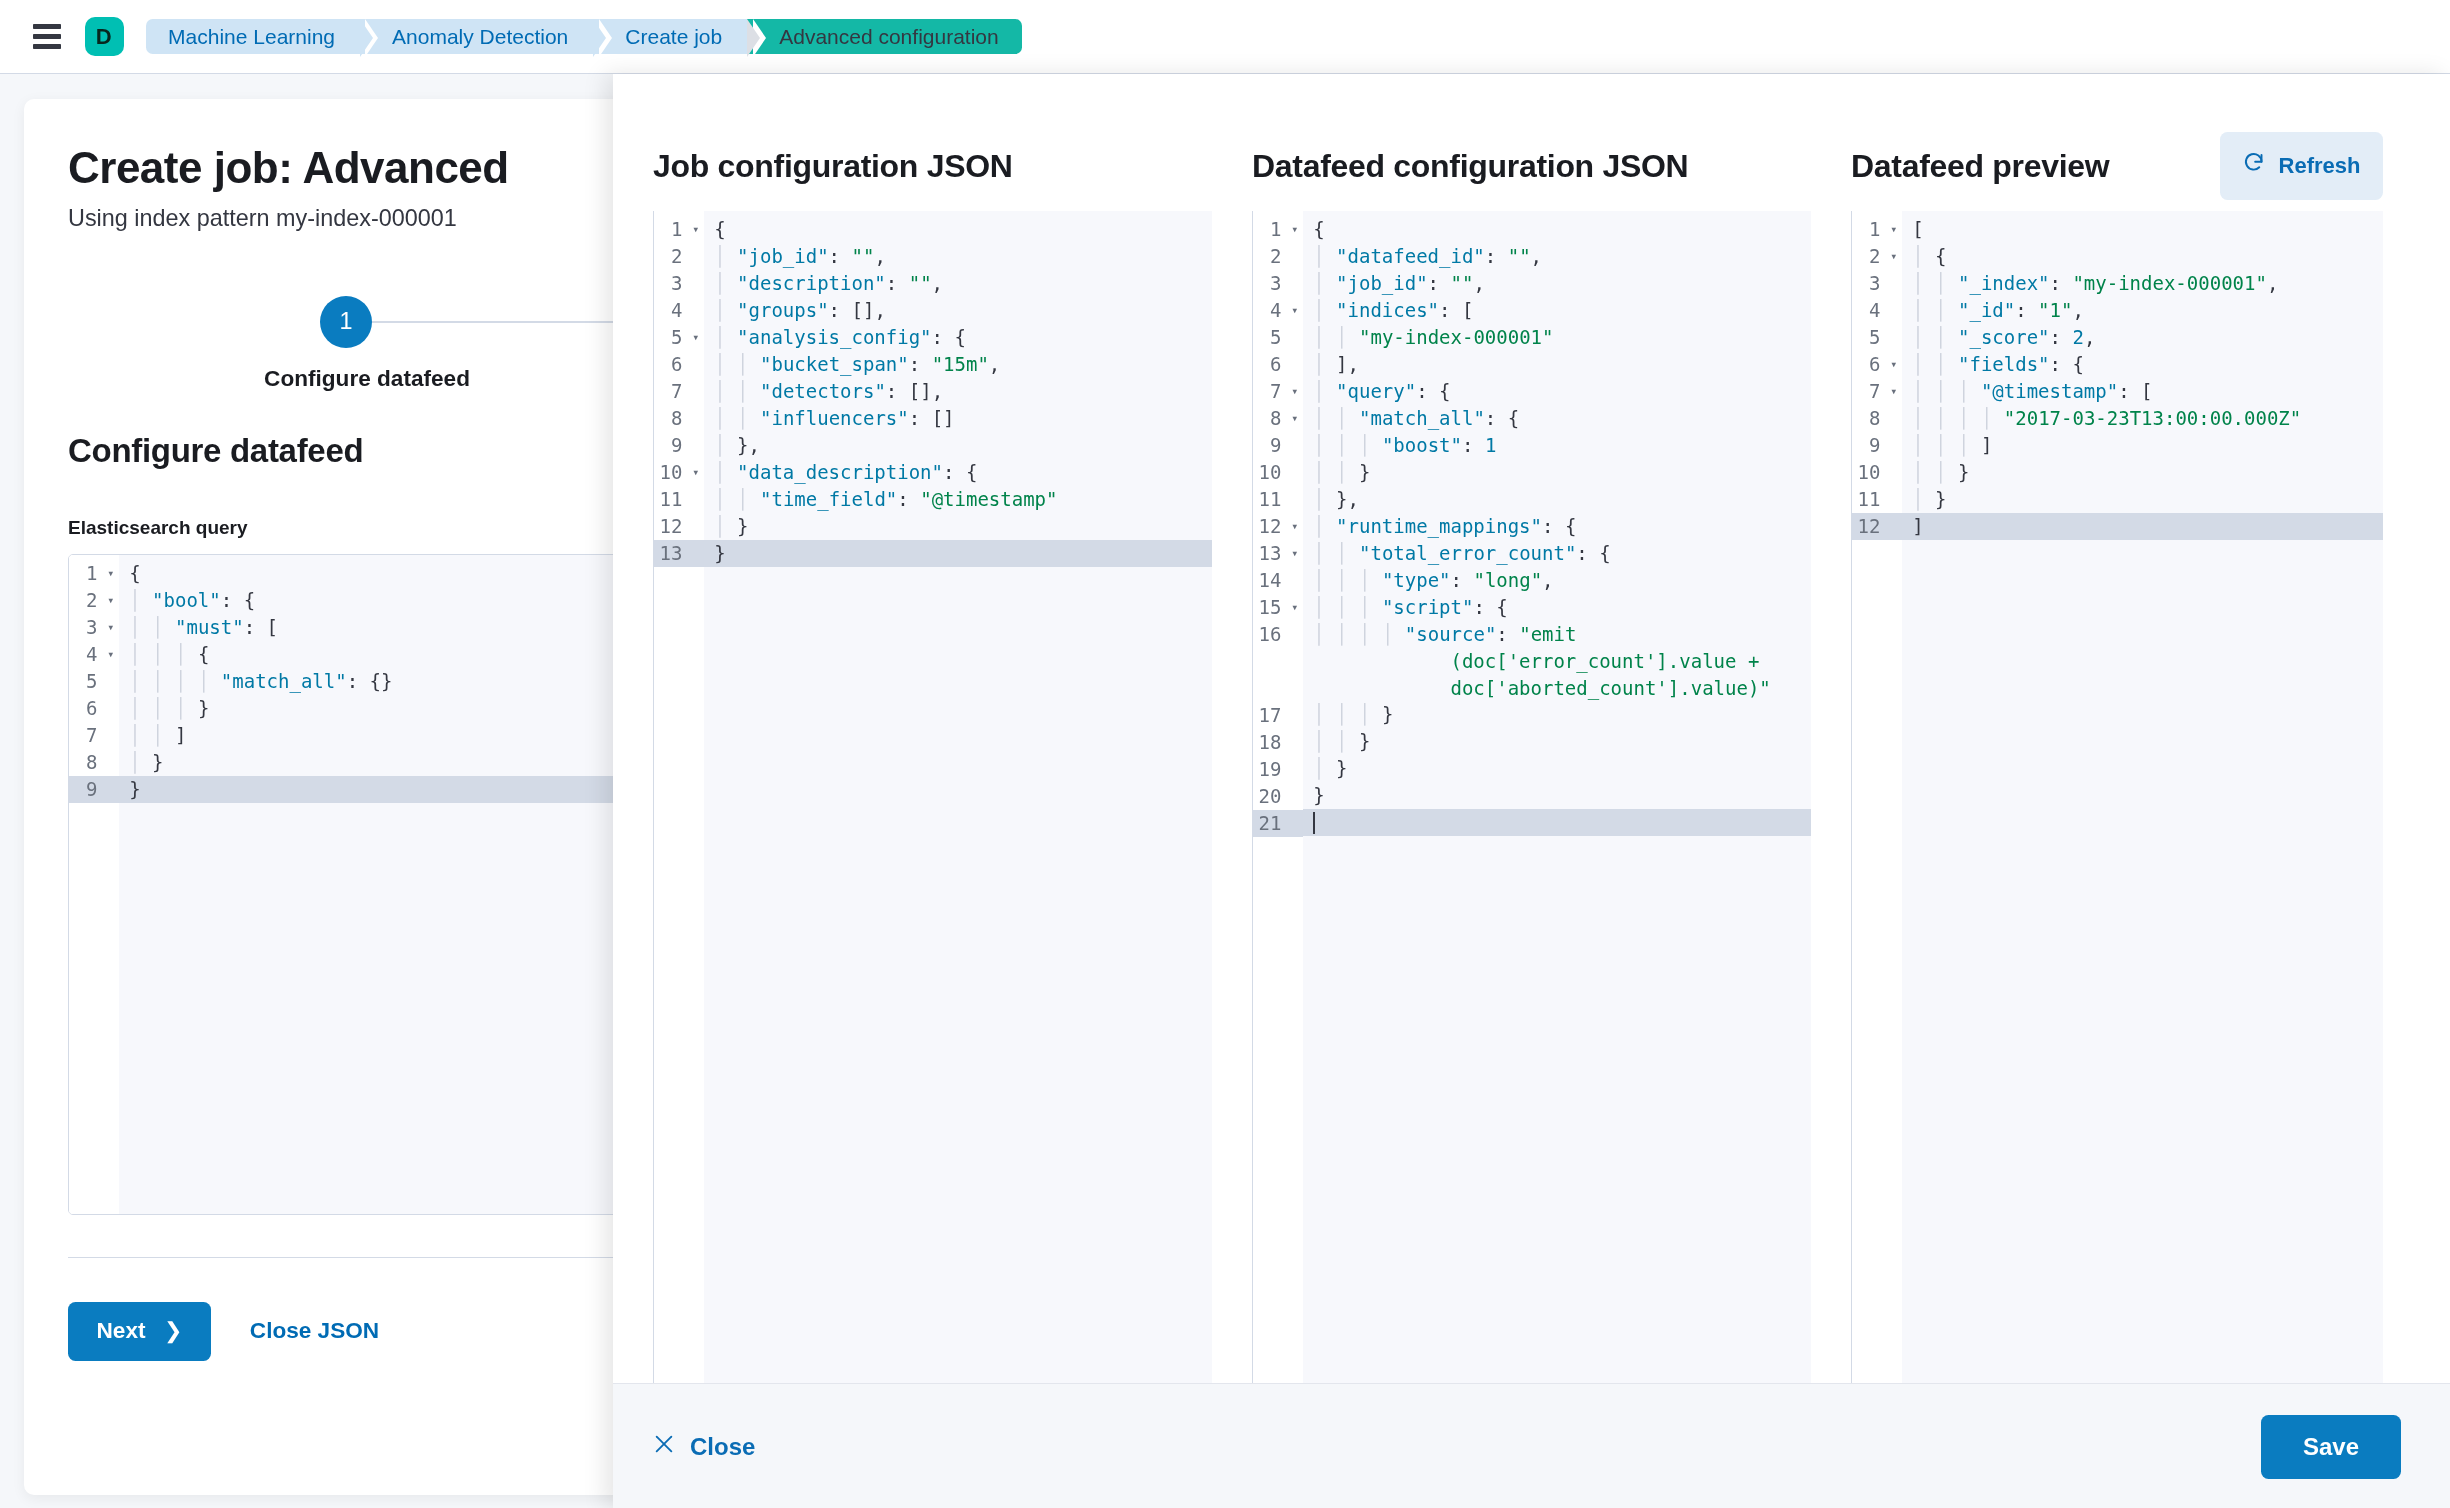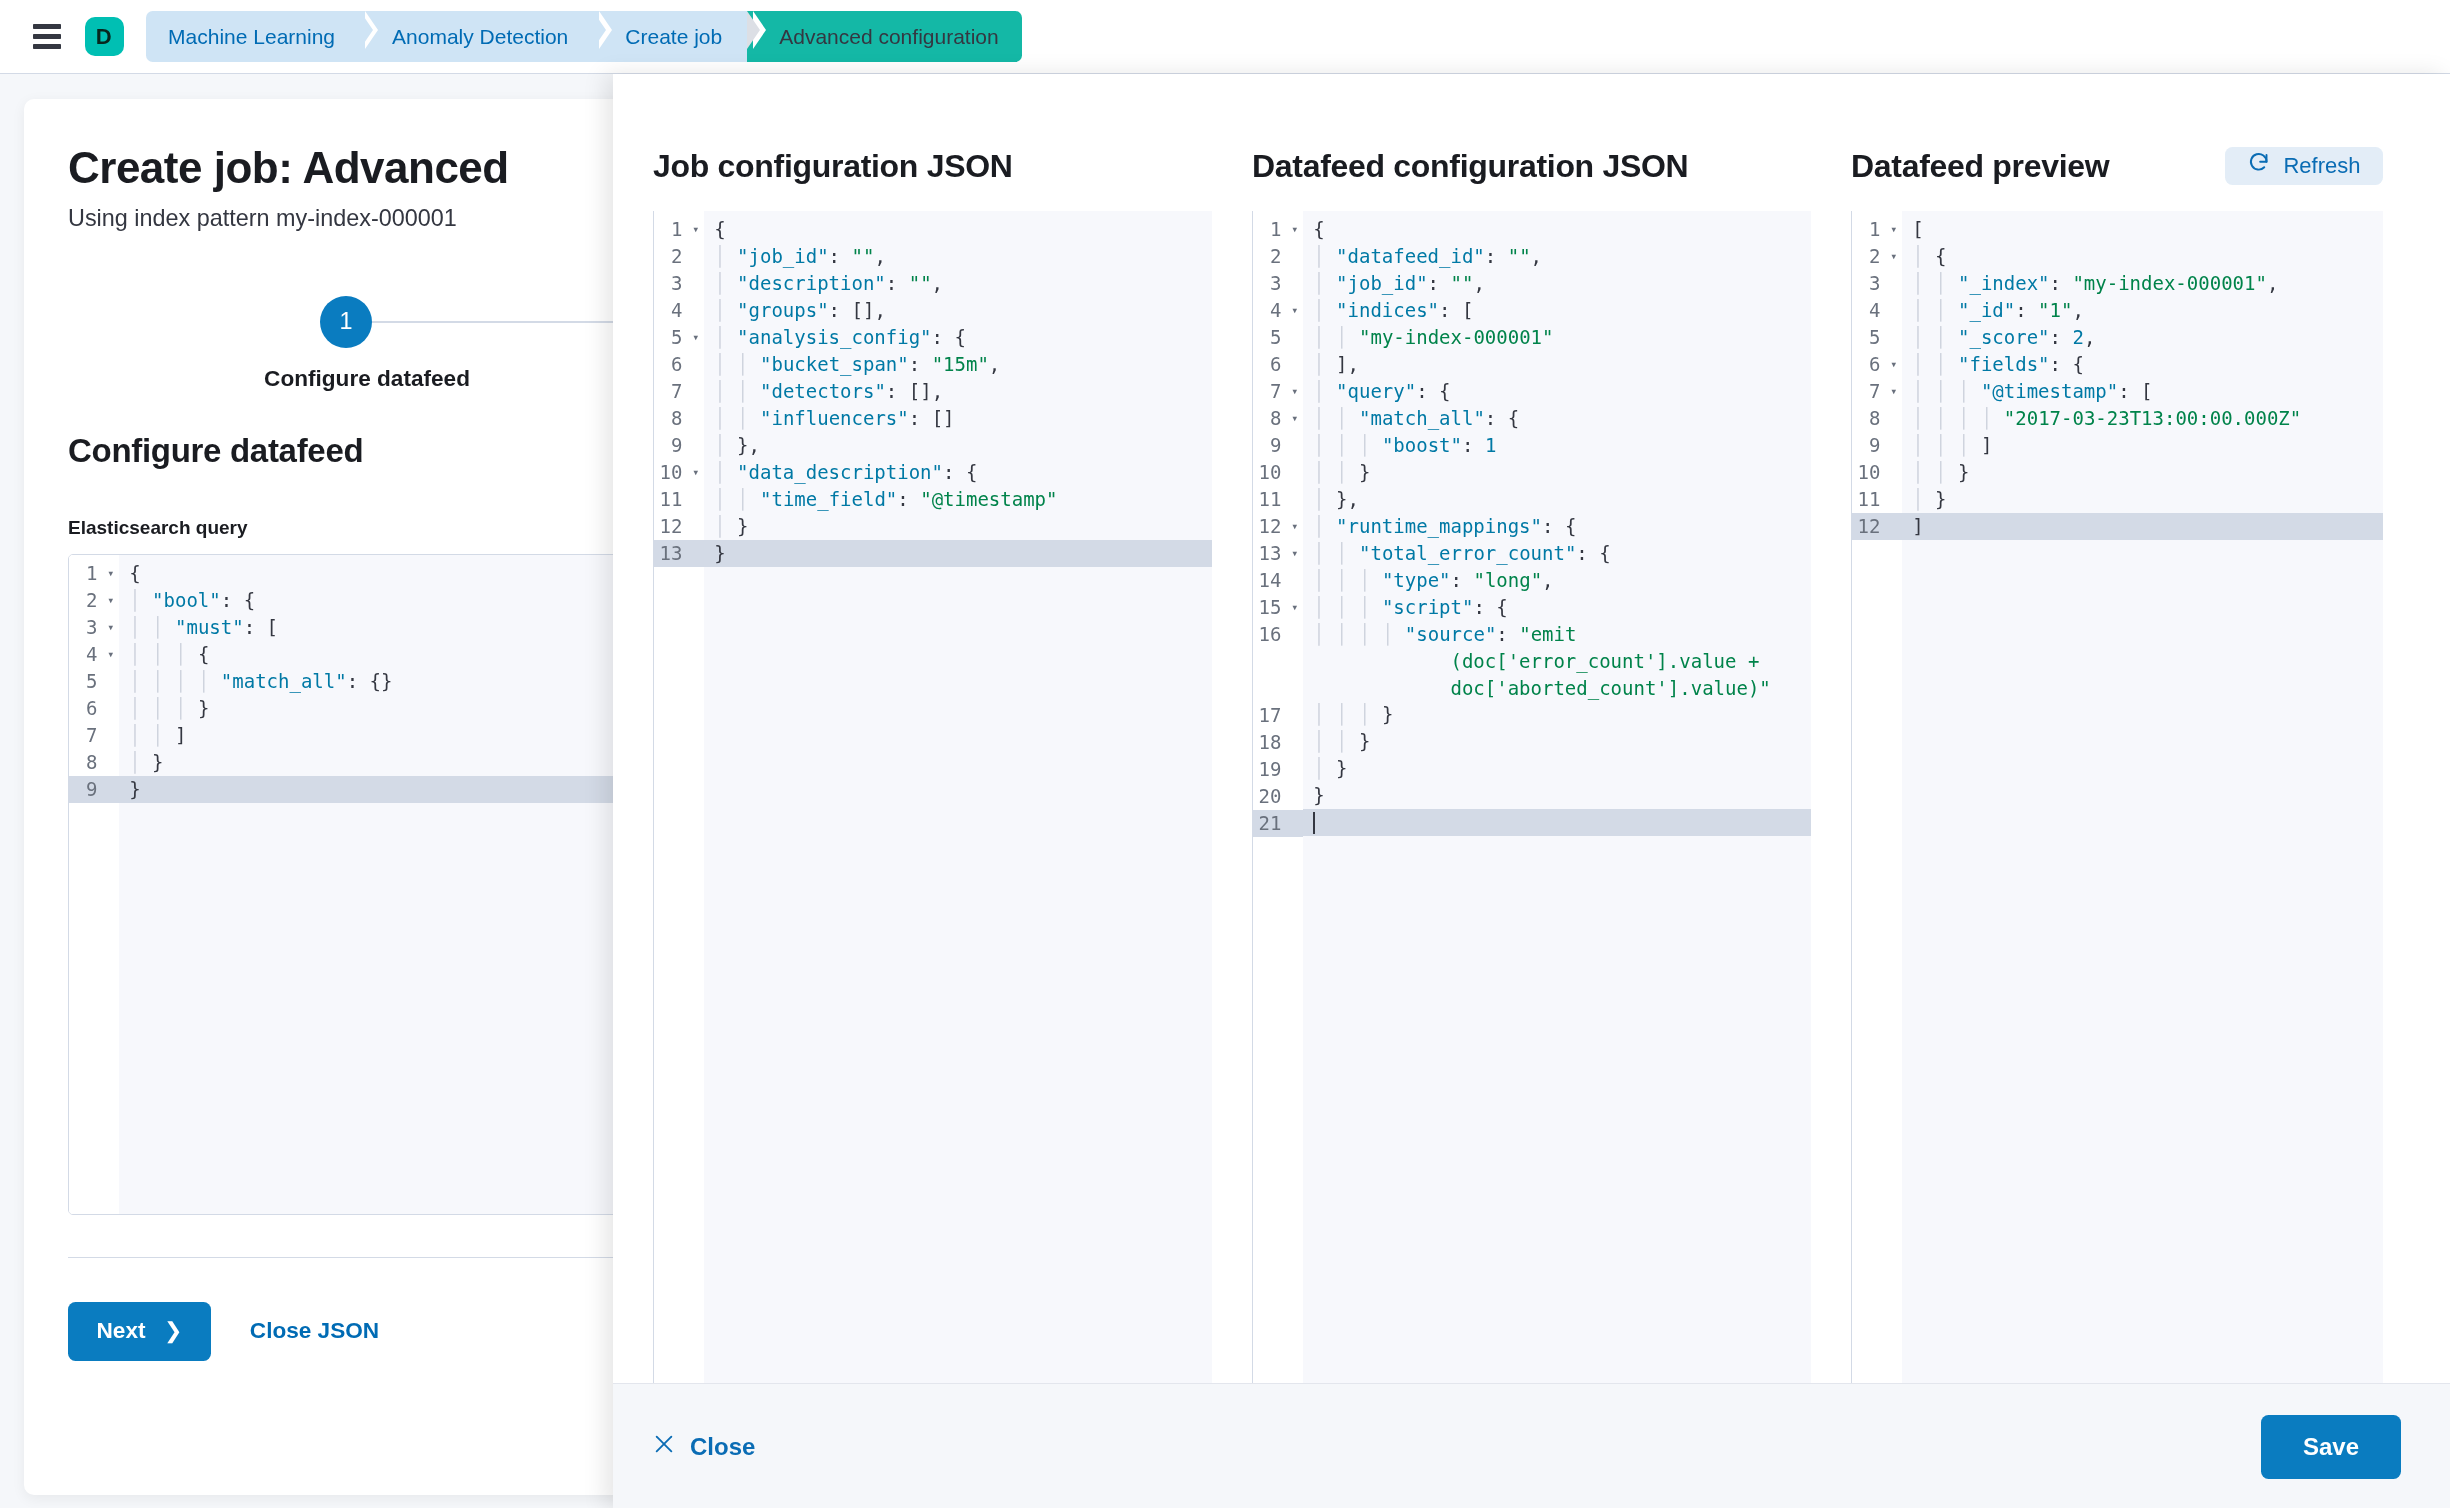--- a/index.html
+++ b/index.html
@@ -22,21 +22,21 @@
   .hamburger span { display:block; width: 28px; height: 4.2px; background: #343741; border-radius: 0.8px; }
 
   .logo-badge {
     width: 39px; height: 39px; border-radius: 10px; background: #00bfb3;
     margin-left: 19px; display:flex; align-items:center; justify-content:center;
     color: #07261e; font-size: 22px; font-weight: 700; letter-spacing: 0.4px;
   }
 
   .breadcrumbs { margin-left: 22.6px; display:flex; align-items:center; height: 39px; }
   .crumb {
-    position: relative; height: 51px; display:flex; align-items:center;
+    position: relative; height: 35px; display:flex; align-items:center;
     background: #cfe4f5; color: #006bb4; font-size: 21px; font-weight: 400;
     padding: 0 25px 0 32px; white-space: nowrap;
   }
   .crumb:first-child { border-radius: 6.7px 0 0 6.7px; padding-left: 22px; }
   .crumb::after {
     content:""; position:absolute; right: -12.6px; top: 0; z-index: 2;
     width: 0; height: 0; border-top: 19.7px solid transparent;
     border-bottom: 19.7px solid transparent; border-left: 13.4px solid #cfe4f5;
   }
   .crumb::before {
@@ -102,21 +102,21 @@
   .col { display:flex; flex-direction:column; height: 100%; position: relative; }
   .col-job     { width: 599px; padding-left: 40px; }
   .col-datafeed{ width: 599px; padding-left: 40px; }
   .col-preview { width: 600px; padding-left: 40px; padding-right: 28.5px; }
 
   .col-head { display:flex; align-items:center; justify-content: space-between; height: 54px; padding-right: 0; }
   .col-title { font-size: 32px; font-weight: 700; color:#1a1c21; letter-spacing:-0.3px; white-space:nowrap; }
 
   .btn-refresh {
     background:#e3edf7; color:#0a6cb4; border:none; border-radius: 7.5px;
-    height: 38px; padding: 0 22px; font-size: 22px; font-weight: 400;
+    height: 68px; padding: 0 22px; font-size: 22px; font-weight: 700;
     display:flex; align-items:center; gap: 13.4px; cursor:pointer;
     font-family: "Liberation Sans", sans-serif;
   }
 
   .editor-wrap {
     margin-top: 18.4px; flex: 1; min-height: 0;
     border-left: 0.8px solid #d3dae6; background: #ffffff; overflow: hidden;
   }
 
   

